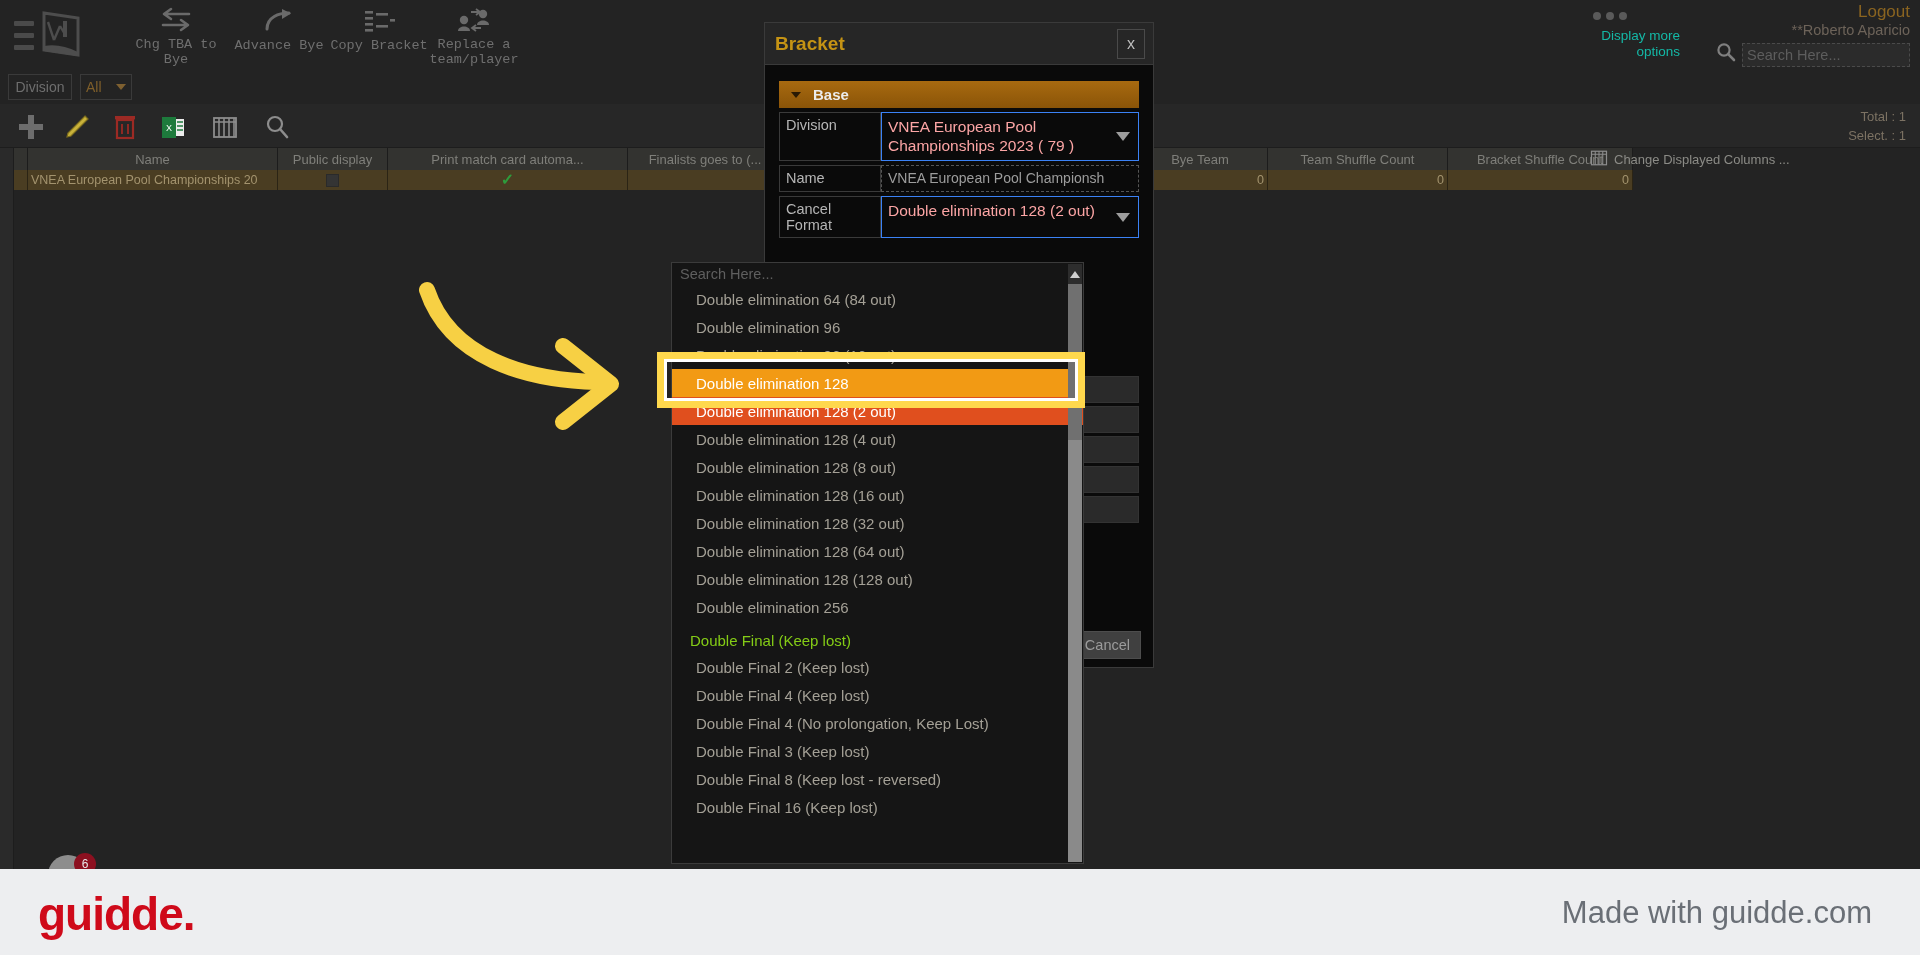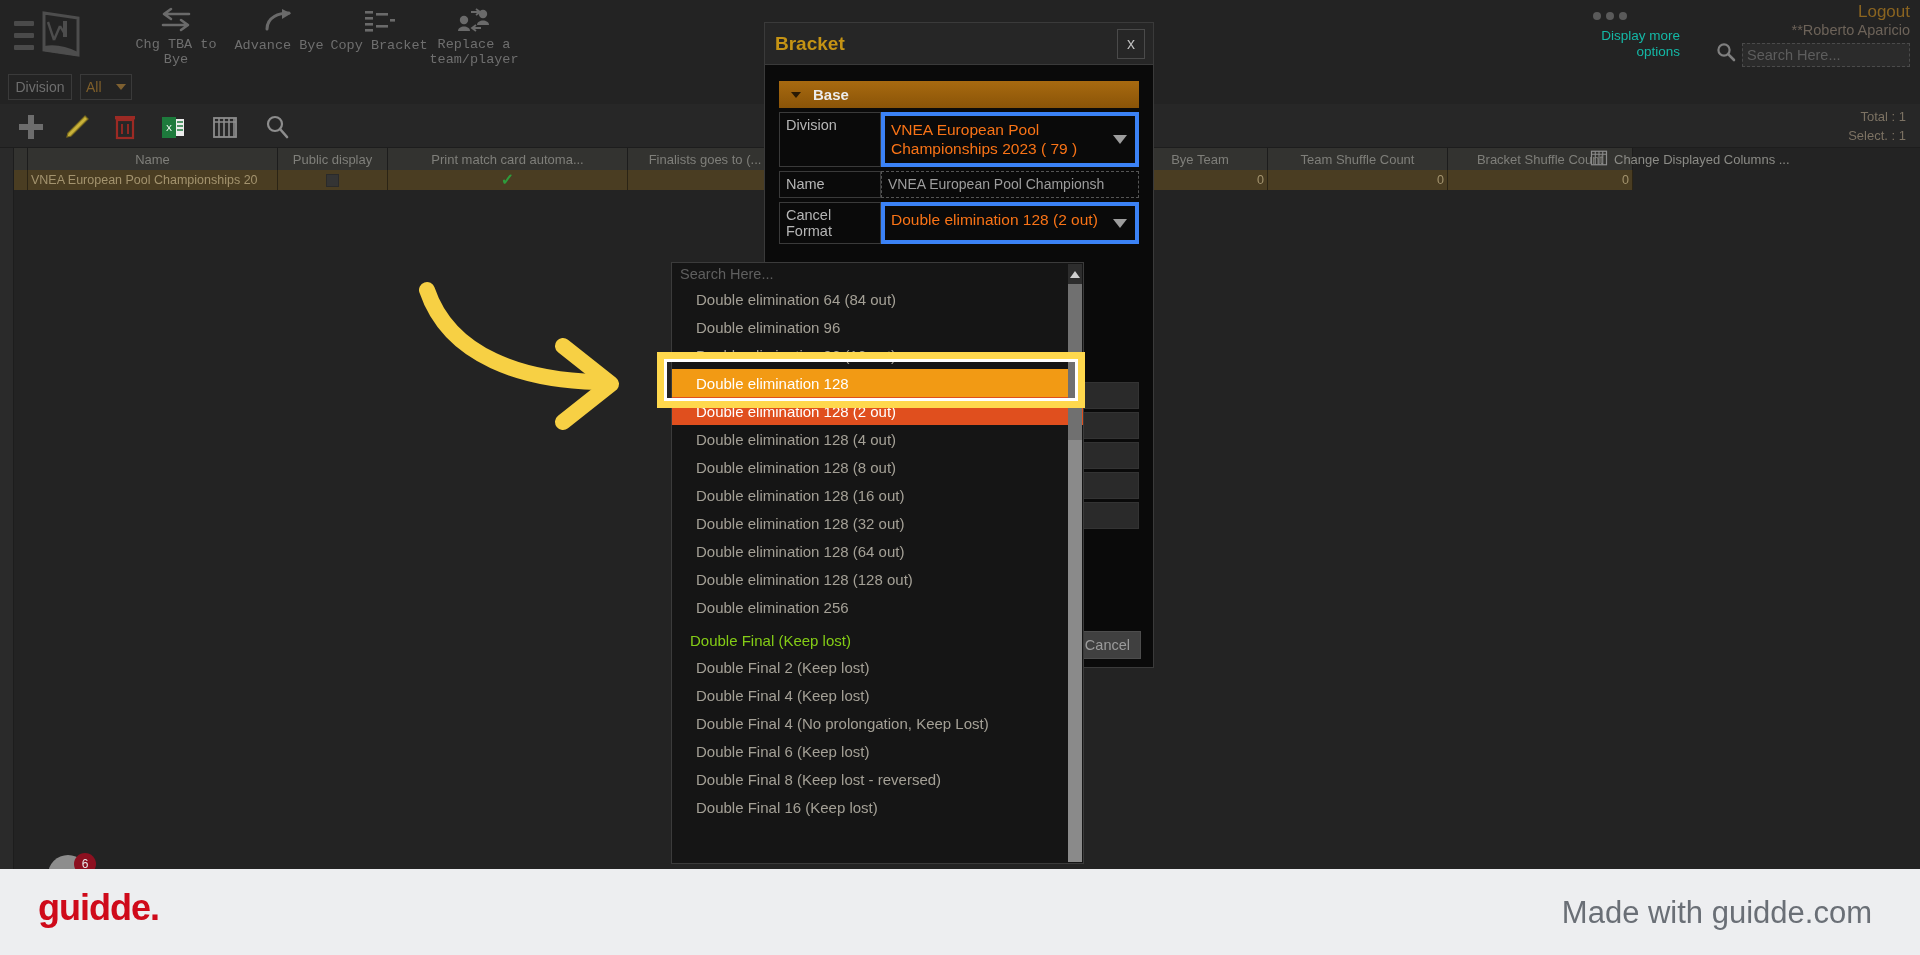--- a/index.html
+++ b/index.html
@@ -119,21 +119,21 @@
     display: flex; align-items: center; gap: 12px; padding: 0 12px;
     color: #ececec; font-weight: bold; font-size: 15px; cursor: pointer;
   }
   .tri { width: 0; height: 0; border-left: 5px solid transparent; border-right: 5px solid transparent; border-top: 6px solid #2a1a04; }
   .frow { display: flex; margin-top: 4px; }
   .fl {
     width: 102px; border: 1px solid #3a3a3a; color: #b6b6b6; font-size: 14.5px;
     padding: 4px 6px; background: #0a0a0a;
   }
   .fv {
-    flex: 1; border: 4px solid #3b82f6; color: #f97316; font-size: 15.5px;
+    flex: 1; border: 1px solid #3b82f6; color: #fca5a5; font-size: 15.5px;
     padding: 4px 26px 4px 6px; background: #0a0a0a; position: relative;
     line-height: 1.25; cursor: pointer;
   }
   .fv .chev {
     position: absolute; right: 8px; top: 50%; margin-top: -4px;
     width: 0; height: 0; border-left: 7px solid transparent; border-right: 7px solid transparent; border-top: 9px solid #9d9d9d;
   }
   .fv.input {
     border: 1px dashed #555; color: #9d9d9d; font-size: 14px; padding-right: 6px;
     white-space: nowrap; overflow: hidden;
@@ -176,21 +176,21 @@
     border: 7px solid #ffd84d; background: transparent; pointer-events: none;
   }
   .hl-inner { position: absolute; inset: 0; border: 3px solid #ffffff; }
   .arrow-anno { position: absolute; left: 415px; top: 272px; width: 220px; height: 160px; pointer-events: none; }
 
   
   .footer {
     position: absolute; left: 0; bottom: 0; width: 1920px; height: 86px;
     background: #edeef0; display: flex; align-items: center;
   }
-  .guidde-logo { position: absolute; left: 38px; top: 18px; color: #cf0a1a; font-size: 36px; font-weight: bold; letter-spacing: -1px; }
+  .guidde-logo { position: absolute; left: 38px; top: 18px; color: #cf0a1a; font-size: 46px; font-weight: bold; letter-spacing: -1px; }
   .made-with { position: absolute; right: 48px; top: 26px; color: #6a6f76; font-size: 31px; }
   .avatar-badge { position: absolute; left: 48px; top: 855px; width: 46px; height: 34px; }
   .av-circle { position: absolute; left: 0; top: 0; width: 40px; height: 40px; border-radius: 50%; background: #8d8d8d; }
   .av-num {
     position: absolute; left: 26px; top: -2px; width: 22px; height: 22px; border-radius: 50%;
     background: #8c1020; color: #e8e8e8; font-size: 12px; display: flex; align-items: center; justify-content: center;
   }
   .left-rail { position: absolute; left: 0; top: 148px; width: 14px; bottom: 86px; background: #2a2a2a; border-right: 1px solid #1d1d1d; }
 </style>
 </head>
@@ -440,21 +440,21 @@
         <div class="dd-item">Double elimination 128 (8 out)</div>
         <div class="dd-item">Double elimination 128 (16 out)</div>
         <div class="dd-item">Double elimination 128 (32 out)</div>
         <div class="dd-item">Double elimination 128 (64 out)</div>
         <div class="dd-item">Double elimination 128 (128 out)</div>
         <div class="dd-item">Double elimination 256</div>
         <div class="dd-item group">Double Final (Keep lost)</div>
         <div class="dd-item">Double Final 2 (Keep lost)</div>
         <div class="dd-item">Double Final 4 (Keep lost)</div>
         <div class="dd-item">Double Final 4 (No prolongation, Keep Lost)</div>
-        <div class="dd-item">Double Final 6 (Keep lost)</div>
+        <div class="dd-item">Double Final 3 (Keep lost)</div>
         <div class="dd-item">Double Final 8 (Keep lost - reversed)</div>
         <div class="dd-item">Double Final 16 (Keep lost)</div>
       </div>
     <div class="dd-scroll">
       <span class="arrow-up">
           <i></i>
         </span>
       <span class="thumb"></span>
     </div>
   </div>

